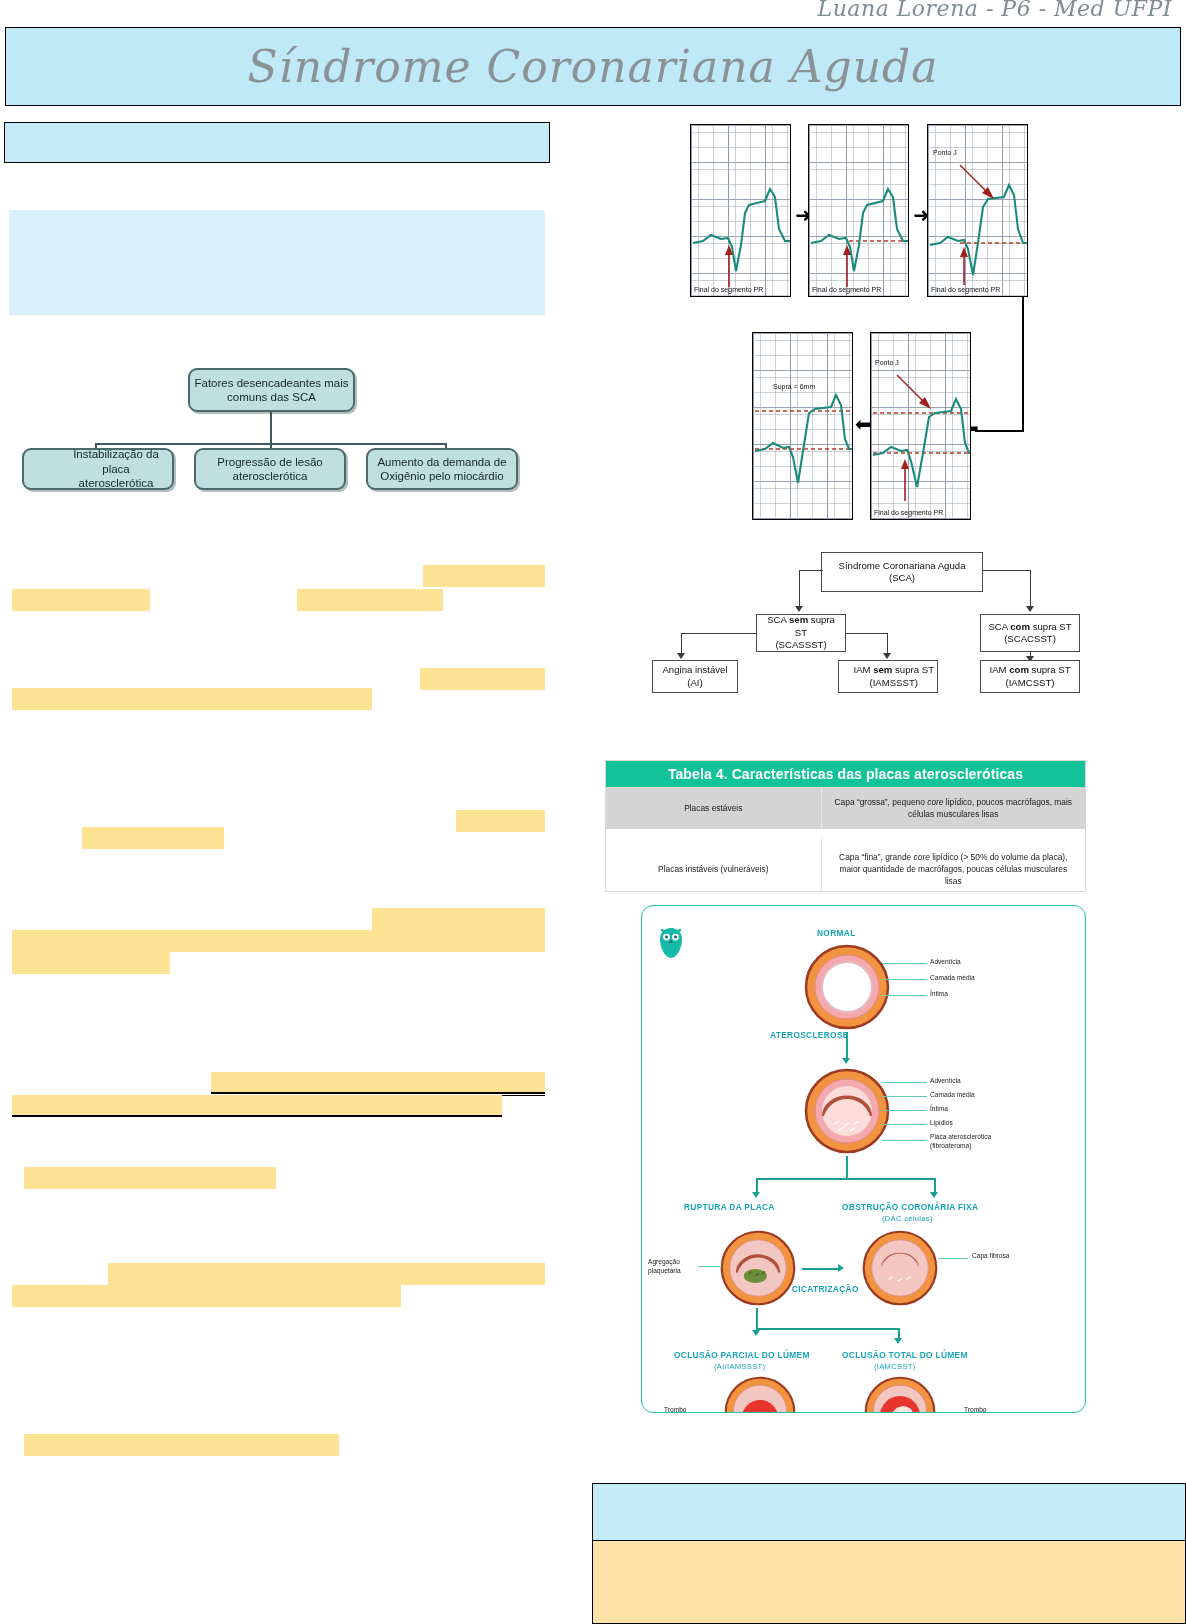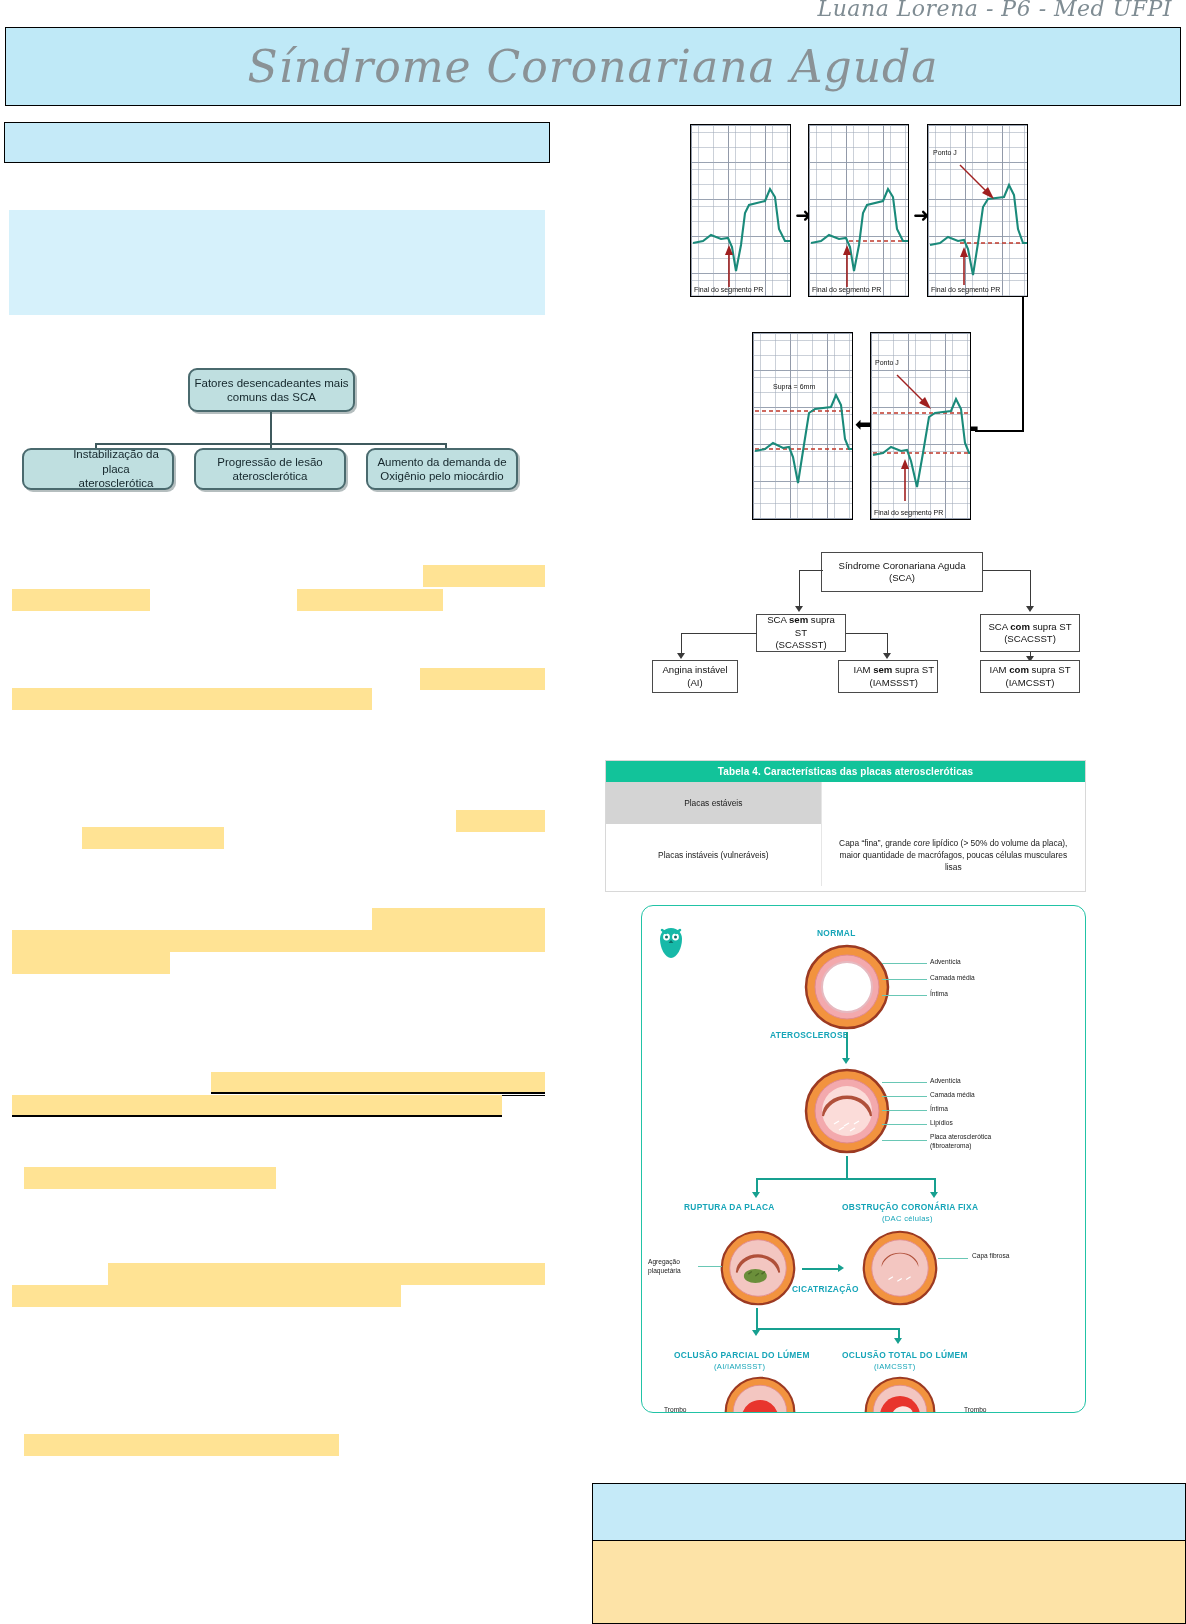--- a/index.html
+++ b/index.html
@@ -119,35 +119,35 @@
   
   .tbl {
     position: absolute; left: 605px; top: 760px;
     width: 481px; height: 132px;
     border: 1px solid #d8d8d8;
     background: #fff;
     overflow: hidden;
   }
   .tbl-head {
     background: #12c39a; color: #fff;
-    font-size: 10px; font-weight: bold;
+    font-size: 14px; font-weight: bold;
     text-align: center; padding: 5px 0 5px;
     letter-spacing: .1px;
   }
   .tbl-row { display: flex; }
   .tbl-row.shaded .tbl-c { background: #d4d4d4; }
   .tbl-c {
     font-size: 8.4px; color: #1b1b1b; line-height: 1.45;
     padding: 8px 10px; text-align: center;
     display: flex; align-items: center; justify-content: center;
   }
   .tbl-c.left { width: 45%; border-right: 1px solid #e6e6e6; }
   .tbl-c.right { width: 55%; }
   .tbl-row.r1 .tbl-c { height: 42px; }
-  .tbl-row.r2 .tbl-c { height: 62px; }
+  .tbl-row.r2 .tbl-c { height: 62px; margin-top: 9px; }
   .tbl-c i { font-style: italic; }
 
   
   .info {
     position: absolute; left: 641px; top: 905px;
     width: 445px; height: 508px;
     border: 1.6px solid #21c3a6;
     border-radius: 12px;
     background: #fff;
     overflow: hidden;
@@ -324,20 +324,25 @@
         <span>IAM </span><b>com</b><span> supra ST</span><br>
         <span>(IAMCSST)</span>
       </span>
     </div>
   </div>
 
   <div class="tbl">
     <div class="tbl-head">Tabela 4. Características das placas ateroscleróticas</div>
     <div class="tbl-row r1 shaded">
       <div class="tbl-c left">Placas estáveis</div>
+      <div class="tbl-c right">
+        <span>
+          <span>Capa “grossa”, pequeno </span><i>core</i><span> lipídico, poucos macrófagos, mais células musculares lisas</span>
+        </span>
+      </div>
     </div>
     <div class="tbl-row r2">
       <div class="tbl-c left">Placas instáveis (vulneráveis)</div>
       <div class="tbl-c right">
         <span>
           <span>Capa “fina”, grande </span><i>core</i><span> lipídico (&gt; 50% do volume da placa), maior quantidade de macrófagos, poucas células musculares lisas</span>
         </span>
       </div>
     </div>
   </div>

